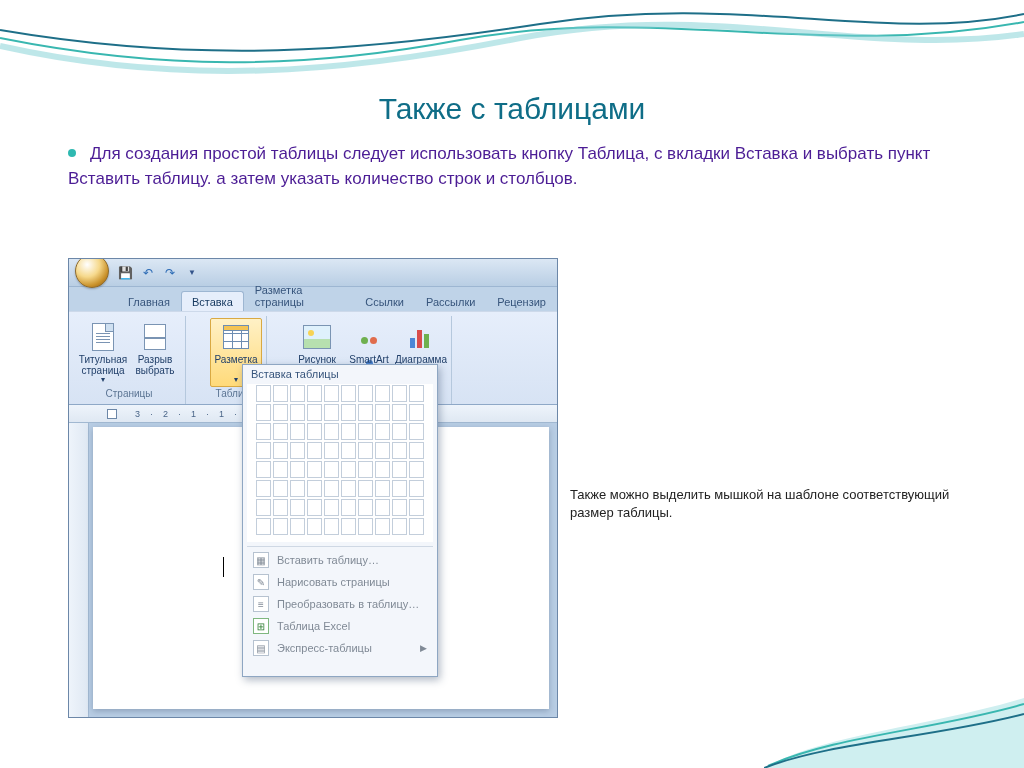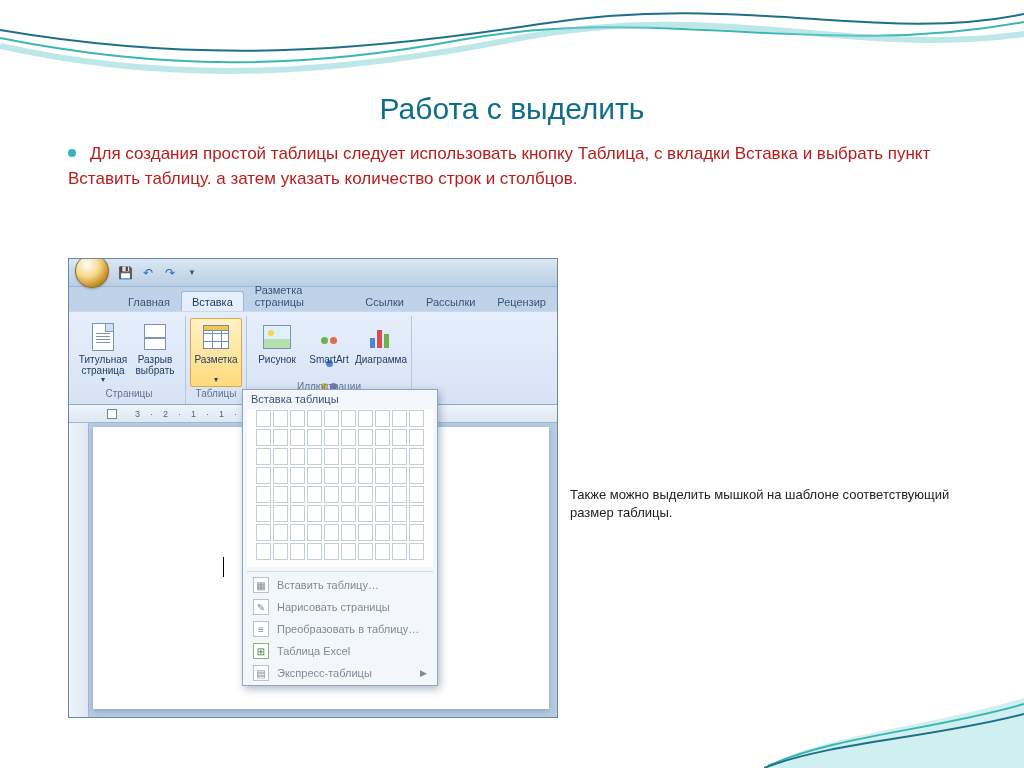--- a/index.html
+++ b/index.html
@@ -20,21 +20,21 @@
     text-align: center;
     color: #0f6d87;
     font-size: 30px;
     font-weight: 400;
   }
 
   .bullet-block {
     position: absolute;
     top: 142px; left: 68px; right: 60px;
     font-size: 17px;
-    color: #b91c1c;
+    color: #4c1d95;
     line-height: 1.45;
   }
   .bullet-block .dot {
     display: inline-block;
     width: 8px; height: 8px;
     border-radius: 50%;
     background: #2fb9b1;
     margin-right: 14px;
     vertical-align: 2px;
   }
@@ -100,20 +100,21 @@
     border-radius: 3px 3px 0 0;
     color: #14375e;
   }
   .ribbon {
     height: 94px;
     background: linear-gradient(#e6eefb, #d7e3f4);
     border-top: 1px solid #cdd9ea;
     border-bottom: 1px solid #8ea8c7;
     display: flex;
     padding: 4px 4px 0;
+    gap: 20px;
   }
   .rgroup {
     border-right: 1px solid #b5c8dd;
     padding: 2px 4px 0;
     display: flex; flex-direction: column;
     align-items: center;
   }
   .rgroup .items { display: flex; }
   .rgroup .glabel {
     font-size: 10px; color: #5c7594;
@@ -199,28 +200,28 @@
     margin: 4px 8px 8px 4px;
     background: #fff;
     box-shadow: 0 2px 6px rgba(60,80,110,.35);
     position: relative;
   }
   .cursor { position:absolute; left:130px; top:130px; width:1px; height:20px; background:#000; }
 
   
   .table-dropdown {
     position: absolute;
-    left: 242px; top: 389px;
+    left: 242px; top: 364px;
     width: 196px;
     background: #f3f6fb;
     border: 1px solid #8ea6c2;
     box-shadow: 2px 3px 8px rgba(60,80,110,.4);
     font-family: Tahoma, sans-serif;
     font-size: 11px;
-    padding-bottom: 1px;
+    padding-bottom: 17px;
   }
   .dd-title {
     padding: 3px 8px 4px;
     color: #37557c;
   }
   .grid {
     padding: 0 8px 6px;
     background: #fff;
     margin: 0 4px;
   }
@@ -256,21 +257,21 @@
   </svg>
 </div>
 <div class="swoosh" style="bottom:0;right:0;">
   <svg width="260" height="70" viewBox="0 0 260 70">
     <path d="M0,70 C60,36 160,30 260,0 L260,70 Z" fill="#cfeff0"></path>
     <path d="M4,68 C70,38 170,32 260,6" fill="none" stroke="#39b7b0" stroke-width="2"></path>
     <path d="M0,70 C66,44 168,40 260,16" fill="none" stroke="#1e6f88" stroke-width="2"></path>
   </svg>
 </div>
 
-<h1 class="slide-title">Работа с выделить</h1>
+<h1 class="slide-title">Также с таблицами</h1>
 
 <div class="bullet-block">
   <span class="dot"></span><span>Для создания простой таблицы следует использовать кнопку Таблица, с вкладки Вставка и выбрать пункт Вставить таблицу. а затем указать количество строк и столбцов.</span>
 </div>
 
 <div class="side-text">Также можно  выделить мышкой на шаблоне соответствующий размер таблицы.</div>
 
 <div class="word-window">
   <div class="titlebar">
     <div class="office-btn"></div>

